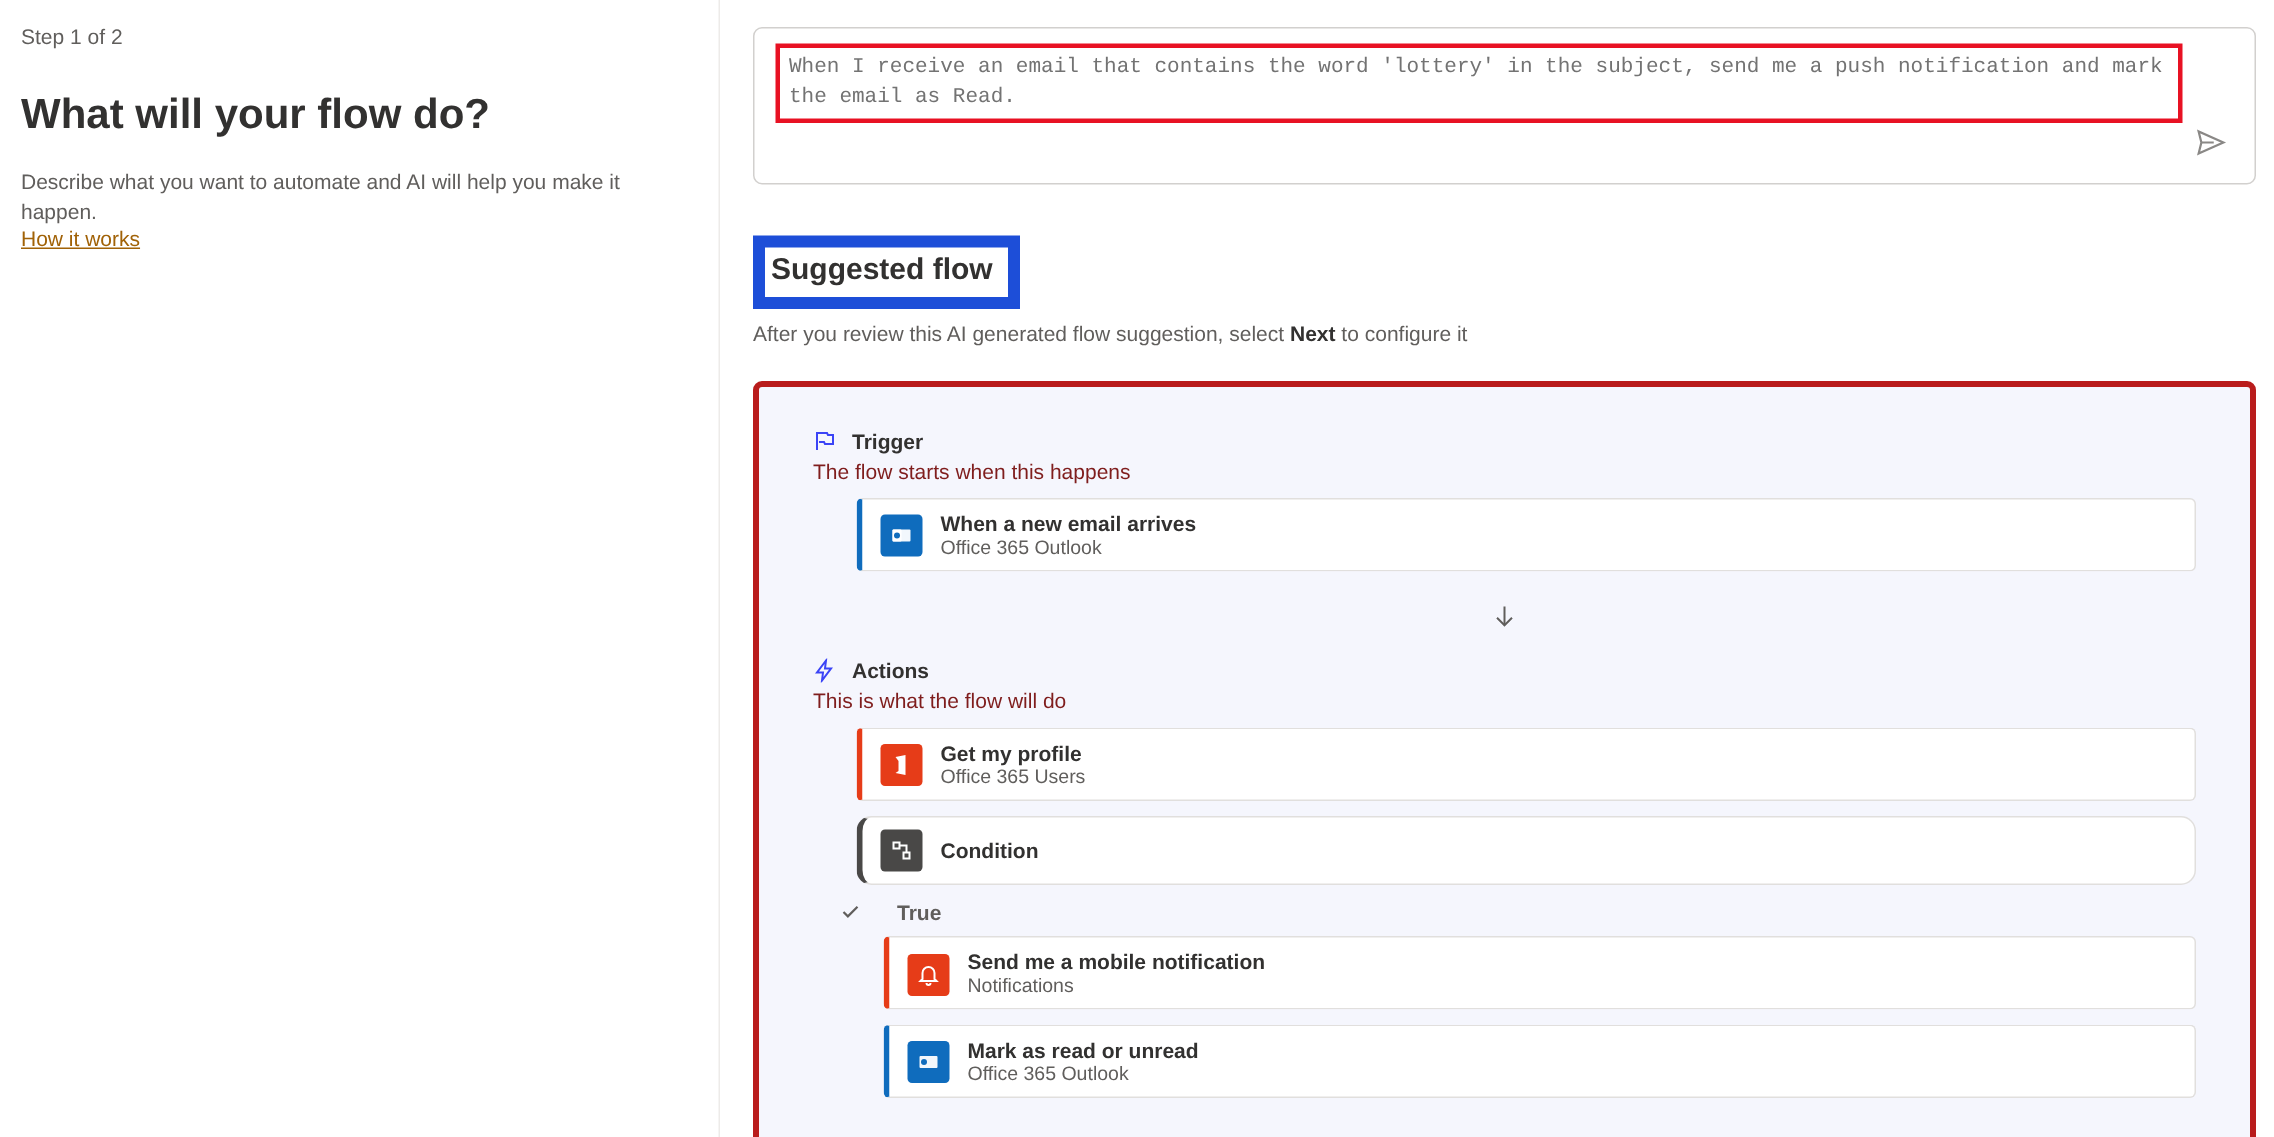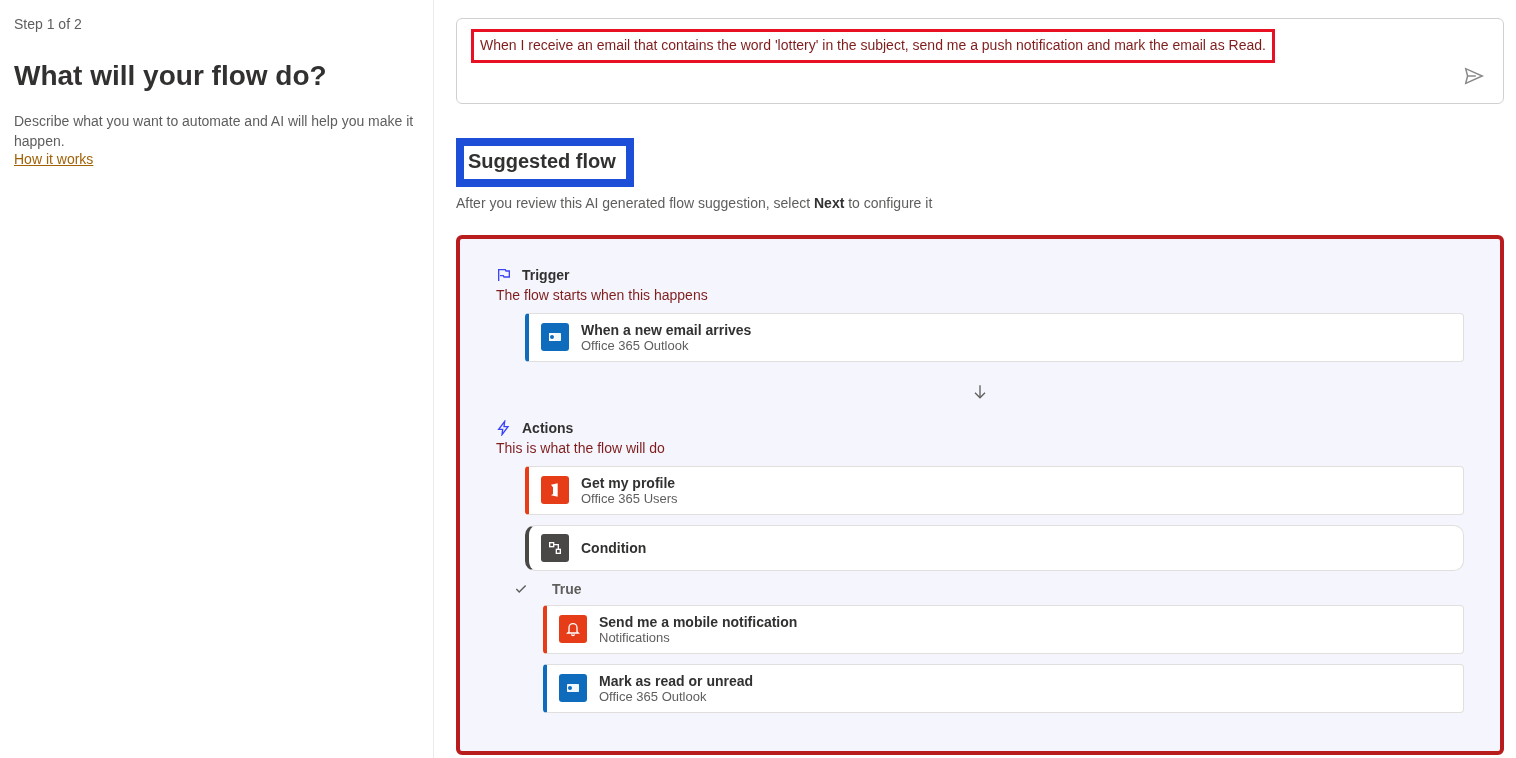--- a/index.html
+++ b/index.html
@@ -11,21 +11,21 @@
     font-size: 14px;
     width: 1516px;
     height: 758px;
     overflow: hidden;
   }
   .app {
     display: flex;
     height: 100%;
   }
   .left-pane {
-    width: 434px;
+    width: 480px;
     padding: 16px 16px 16px 14px;
     border-right: 1px solid #edebe9;
     position: relative;
   }
   .right-pane {
     flex: 1;
     padding: 18px 12px 18px 22px;
     overflow-y: auto;
   }
   .step-text {
@@ -55,23 +55,24 @@
     border: 1px solid #d2d0ce;
     border-radius: 6px;
     padding: 10px 48px 40px 14px;
     position: relative;
     margin-bottom: 34px;
   }
   .prompt-highlight {
     border: 3px solid #e81123;
     padding: 4px 6px;
     display: inline-block;
-    color: #7f1d1d;
+    color: #737373;
     font-size: 14px;
     line-height: 1.4;
+    font-family: Liberation Mono, monospace;
   }
   .send-btn {
     position: absolute;
     right: 14px;
     bottom: 12px;
     background: transparent;
     border: none;
     cursor: pointer;
     padding: 4px;
     color: #8a8886;
@@ -134,21 +135,21 @@
   .step-text-col .conn  { font-size: 13px; color: #605e5c; }
 
   .c-outlook { background: #0f6cbd; }
   .c-o365    { background: #e63c18; }
   .c-cond    { background: #494847; }
   .c-notif   { background: #e63c18; }
 
   .bl-outlook { border-left-color: #0f6cbd; }
   .bl-o365    { border-left-color: #e63c18; }
   .bl-cond    { border-left-color: #494847; border-radius: 10px; }
-  .bl-notif   { border-left-color: #e63c18; }
+  .bl-notif   { border-left-color: #e63c18; align-items: flex-end; }
 
   .arrow-down {
     text-align: center;
     color: #605e5c;
     padding: 10px 0 18px 0;
     font-size: 20px;
   }
 
   .branch {
     margin-left: 18px;

